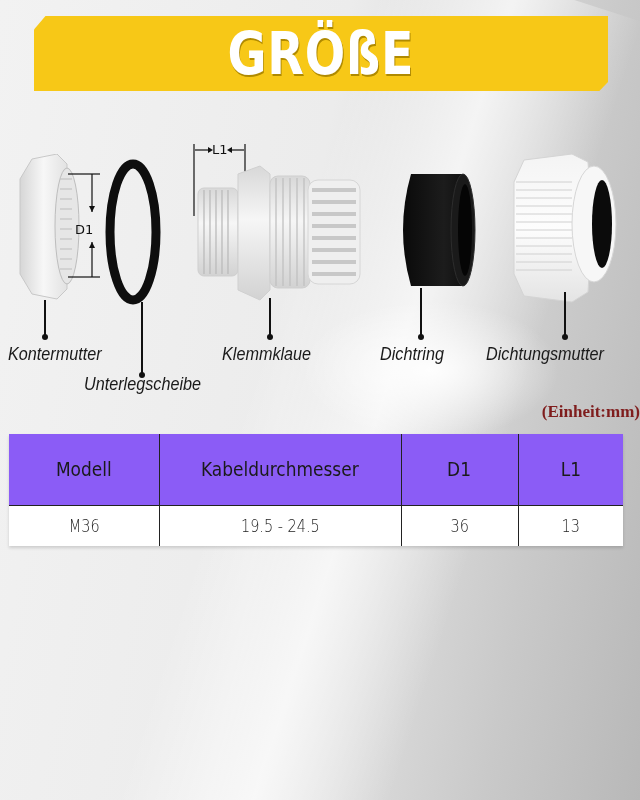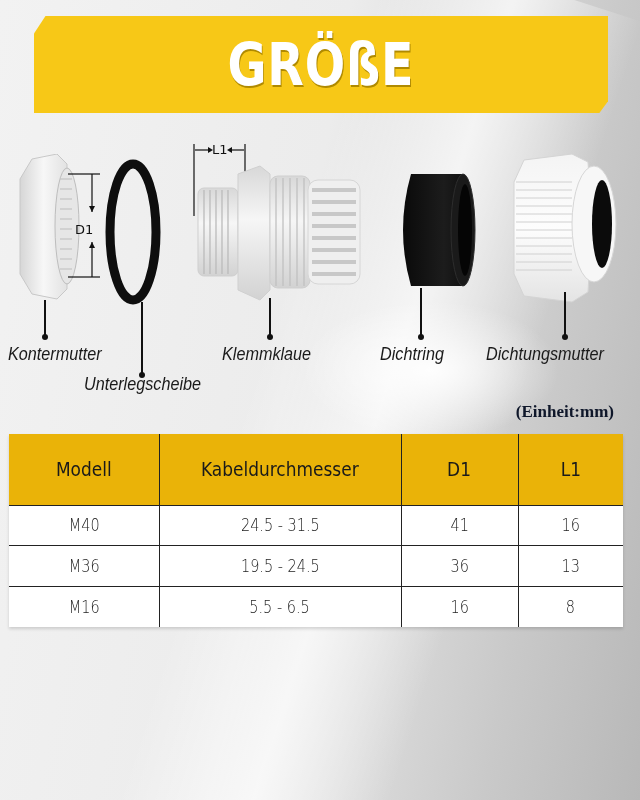--- a/index.html
+++ b/index.html
@@ -15,21 +15,21 @@
     transform: rotate(18deg);
   }
   .bg-blob {
     position: absolute; left: 300px; top: 300px; width: 260px; height: 140px;
     border-radius: 50%;
     background: radial-gradient(ellipse at center, rgba(255,255,255,0.95), rgba(255,255,255,0) 70%);
   }
 
   
   .banner {
-    position: absolute; left: 34px; top: 16px; width: 574px; height: 97px;
+    position: absolute; left: 34px; top: 16px; width: 574px; height: 75px;
     background: #f7c817;
     clip-path: polygon(2% 0, 100% 0, 100% 88%, 98.5% 100%, 0 100%, 0 18%);
     display: flex; align-items: center; justify-content: center;
   }
   .banner-title {
     font-family: "DejaVu Sans", sans-serif;
     font-weight: bold; font-size: 58px; color: #ffffff;
     letter-spacing: 1px;
     transform: scaleX(0.82);
     text-shadow: 1px 2px 0 #b08a00;
@@ -41,32 +41,32 @@
   .lbl {
     position: absolute; font-style: italic; font-size: 18px; color: #1a1a1a;
     font-family: "Liberation Sans", sans-serif; transform: scaleX(0.9); transform-origin: left;
     white-space: nowrap;
   }
   .leader { position: absolute; width: 2px; background: #111; }
   .dot { position: absolute; width: 6px; height: 6px; border-radius: 50%; background: #111; }
   .dim-label { position: absolute; font-size: 13px; color: #111; font-family: "DejaVu Sans", sans-serif; }
 
   .unit {
-    position: absolute; right: 26px; top: 402px;
-    font-family: "Liberation Serif", serif; font-weight: bold; font-size: 17px; color: #0f172a;
+    position: absolute; right: 0; top: 402px;
+    font-family: "Liberation Serif", serif; font-weight: bold; font-size: 17px; color: #7f1d1d;
   }
 
   
   .spec-table {
     position: absolute; left: 9px; top: 434px; width: 614px;
     border-collapse: collapse; background: #fff;
     box-shadow: 0 2px 3px rgba(0,0,0,0.15);
   }
   .spec-table th {
-    background: #eab308; height: 71px; font-weight: normal;
+    background: #8b5cf6; height: 71px; font-weight: normal;
     font-size: 20px; color: #1a1a1a; font-family: "DejaVu Sans", sans-serif;
   }
   .spec-table td {
     height: 40.5px; text-align: center; font-size: 17px; color: #222;
     font-family: "DejaVu Sans", sans-serif; font-weight: 300;
   }
   .spec-table th span, .spec-table td span { display: inline-block; transform: scaleX(0.85); }
   .spec-table th + th, .spec-table td + td { border-left: 1.5px solid #222; }
   .spec-table tr + tr td, .spec-table thead + tbody tr:first-child td { border-top: 1.5px solid #222; }
   .c1 { width: 150px; } .c2 { width: 242px; margin-left: 37px; } .c3 { width: 117px; } .c4 { width: 105px; }
@@ -230,31 +230,19 @@
   <thead>
     <tr>
       <th class="c1"><span>Modell</span></th>
       <th class="c2"><span>Kabeldurchmesser</span></th>
       <th class="c3"><span>D1</span></th>
       <th class="c4"><span>L1</span></th>
     </tr>
   </thead>
   <tbody>
     <tr>
-      <td><span>M40</span></td>
-      <td><span>24.5 - 31.5</span></td>
-      <td><span>41</span></td>
-      <td><span>16</span></td>
-    </tr>
-    <tr>
       <td><span>M36</span></td>
       <td><span>19.5 - 24.5</span></td>
       <td><span>36</span></td>
       <td><span>13</span></td>
     </tr>
-    <tr>
-      <td><span>M16</span></td>
-      <td><span>5.5 - 6.5</span></td>
-      <td><span>16</span></td>
-      <td><span>8</span></td>
-    </tr>
   </tbody>
 </table>
 
 </body></html>

